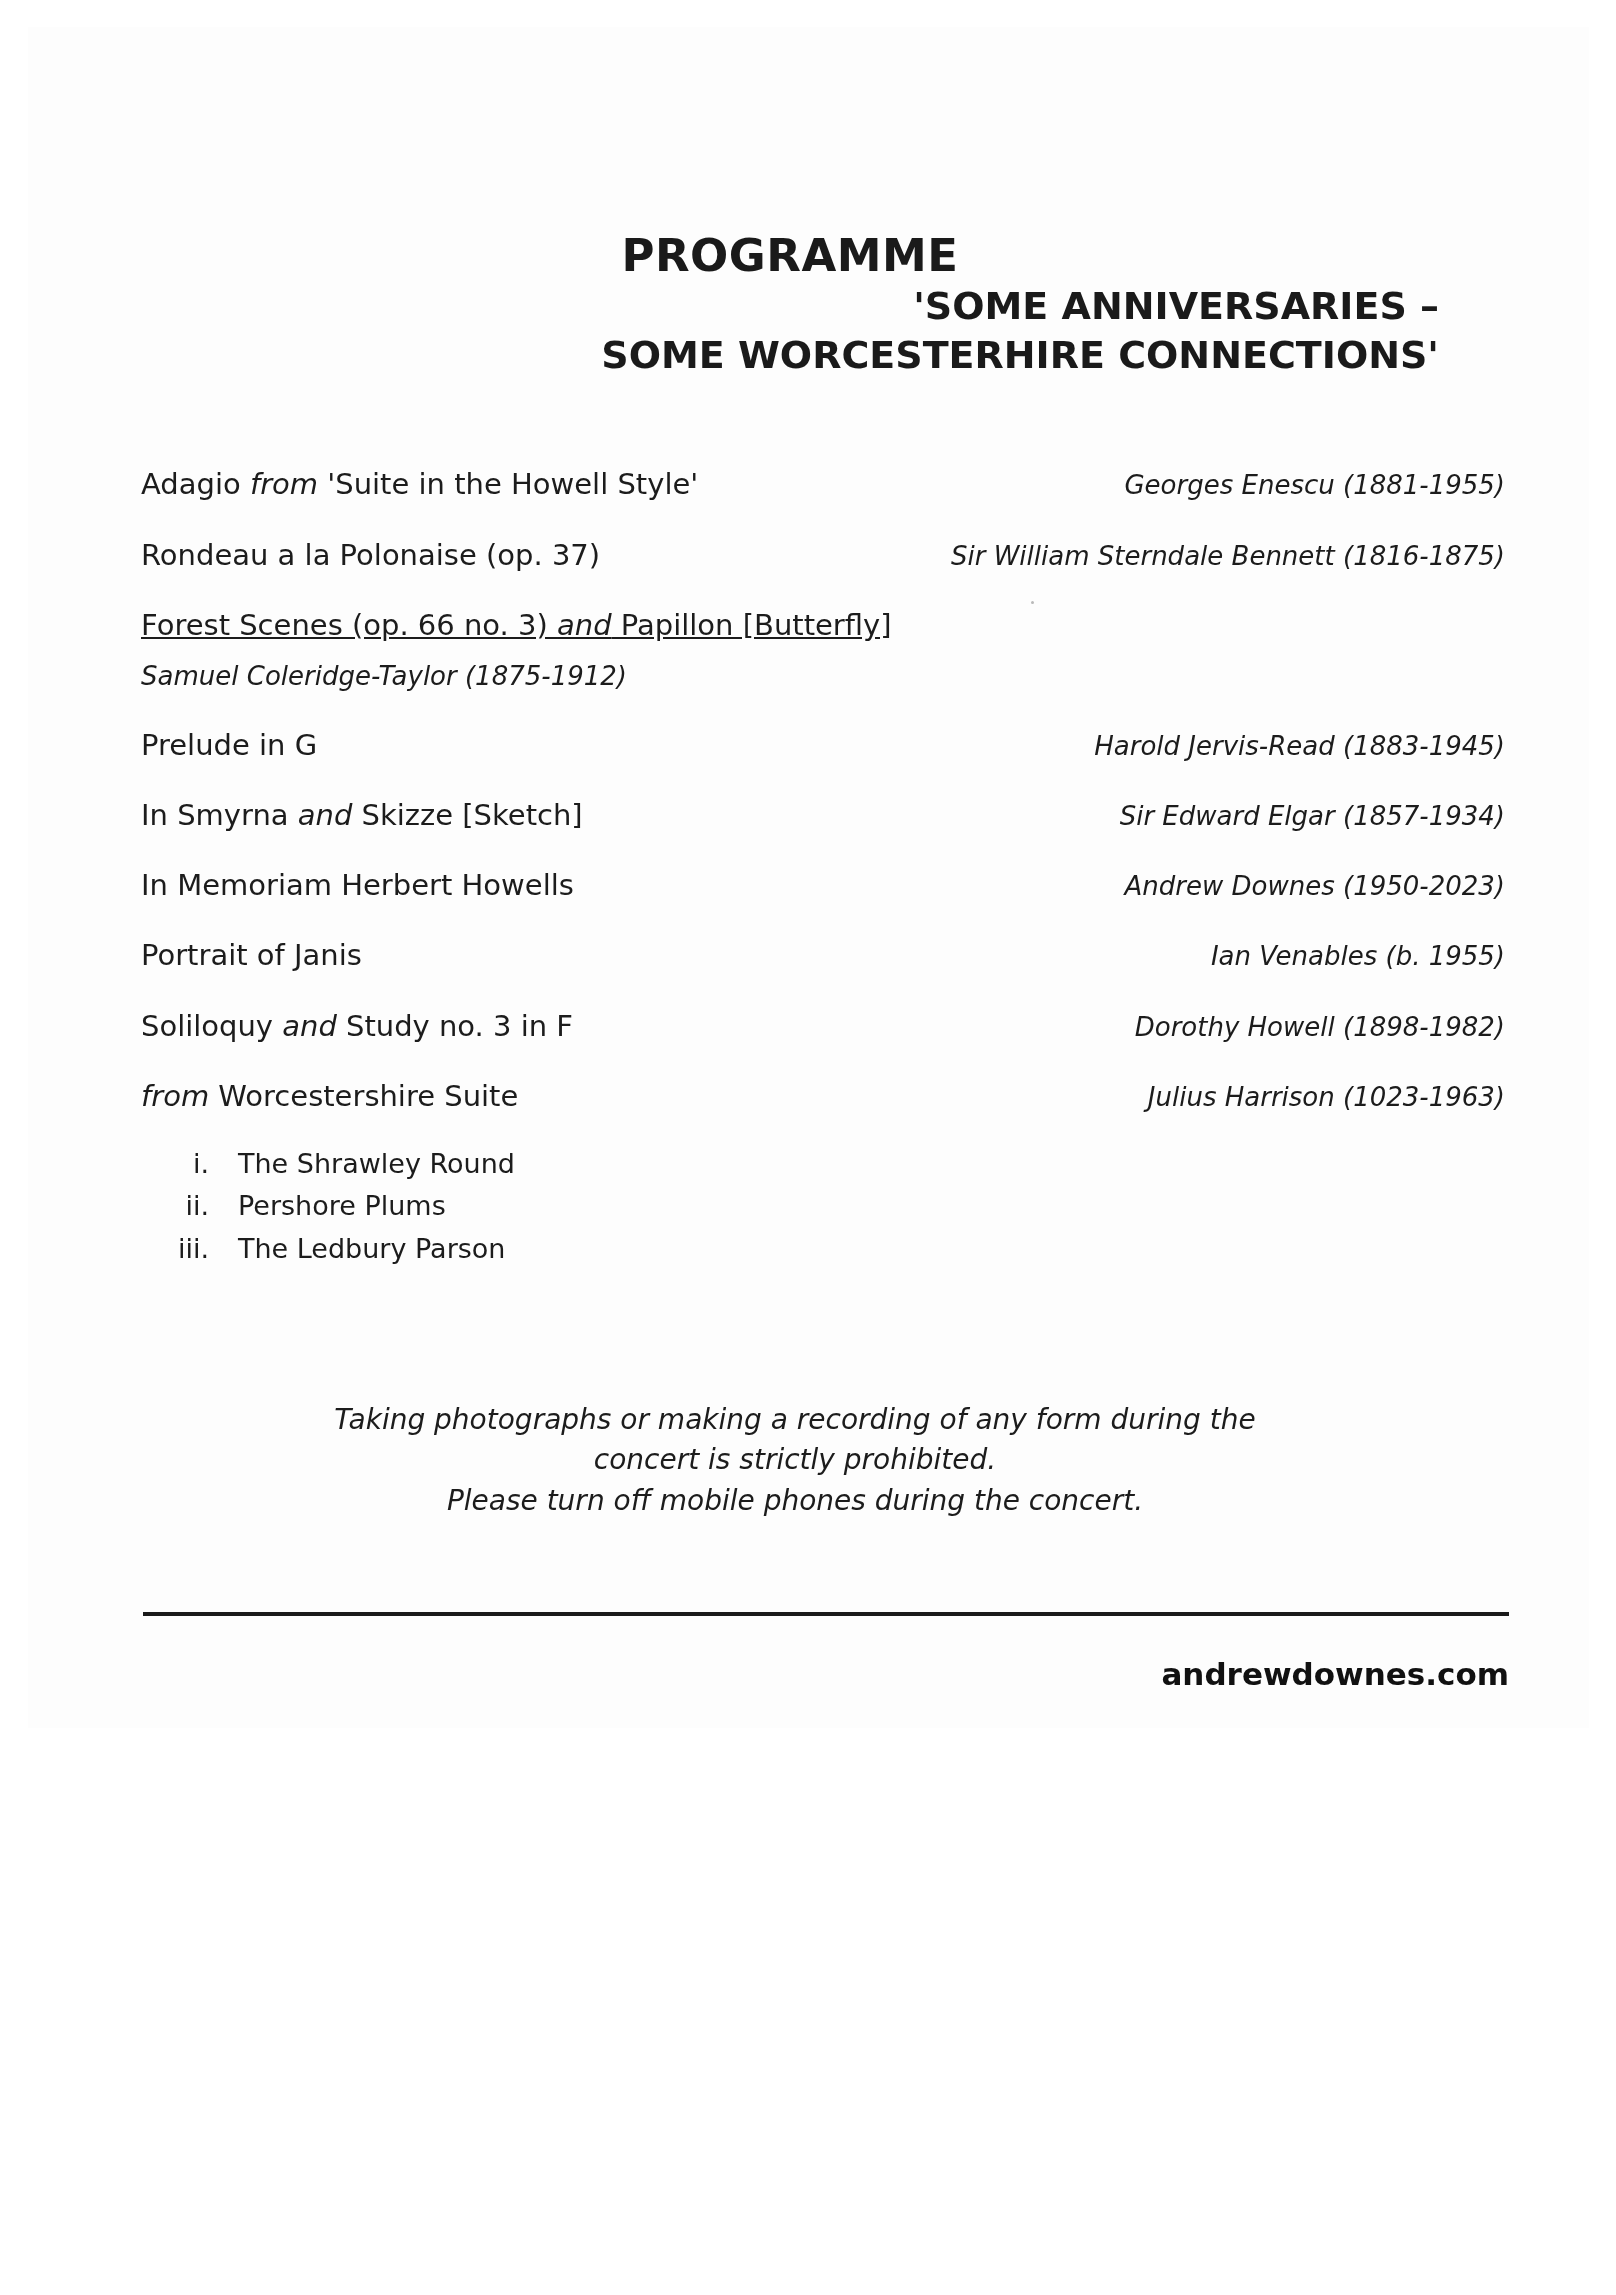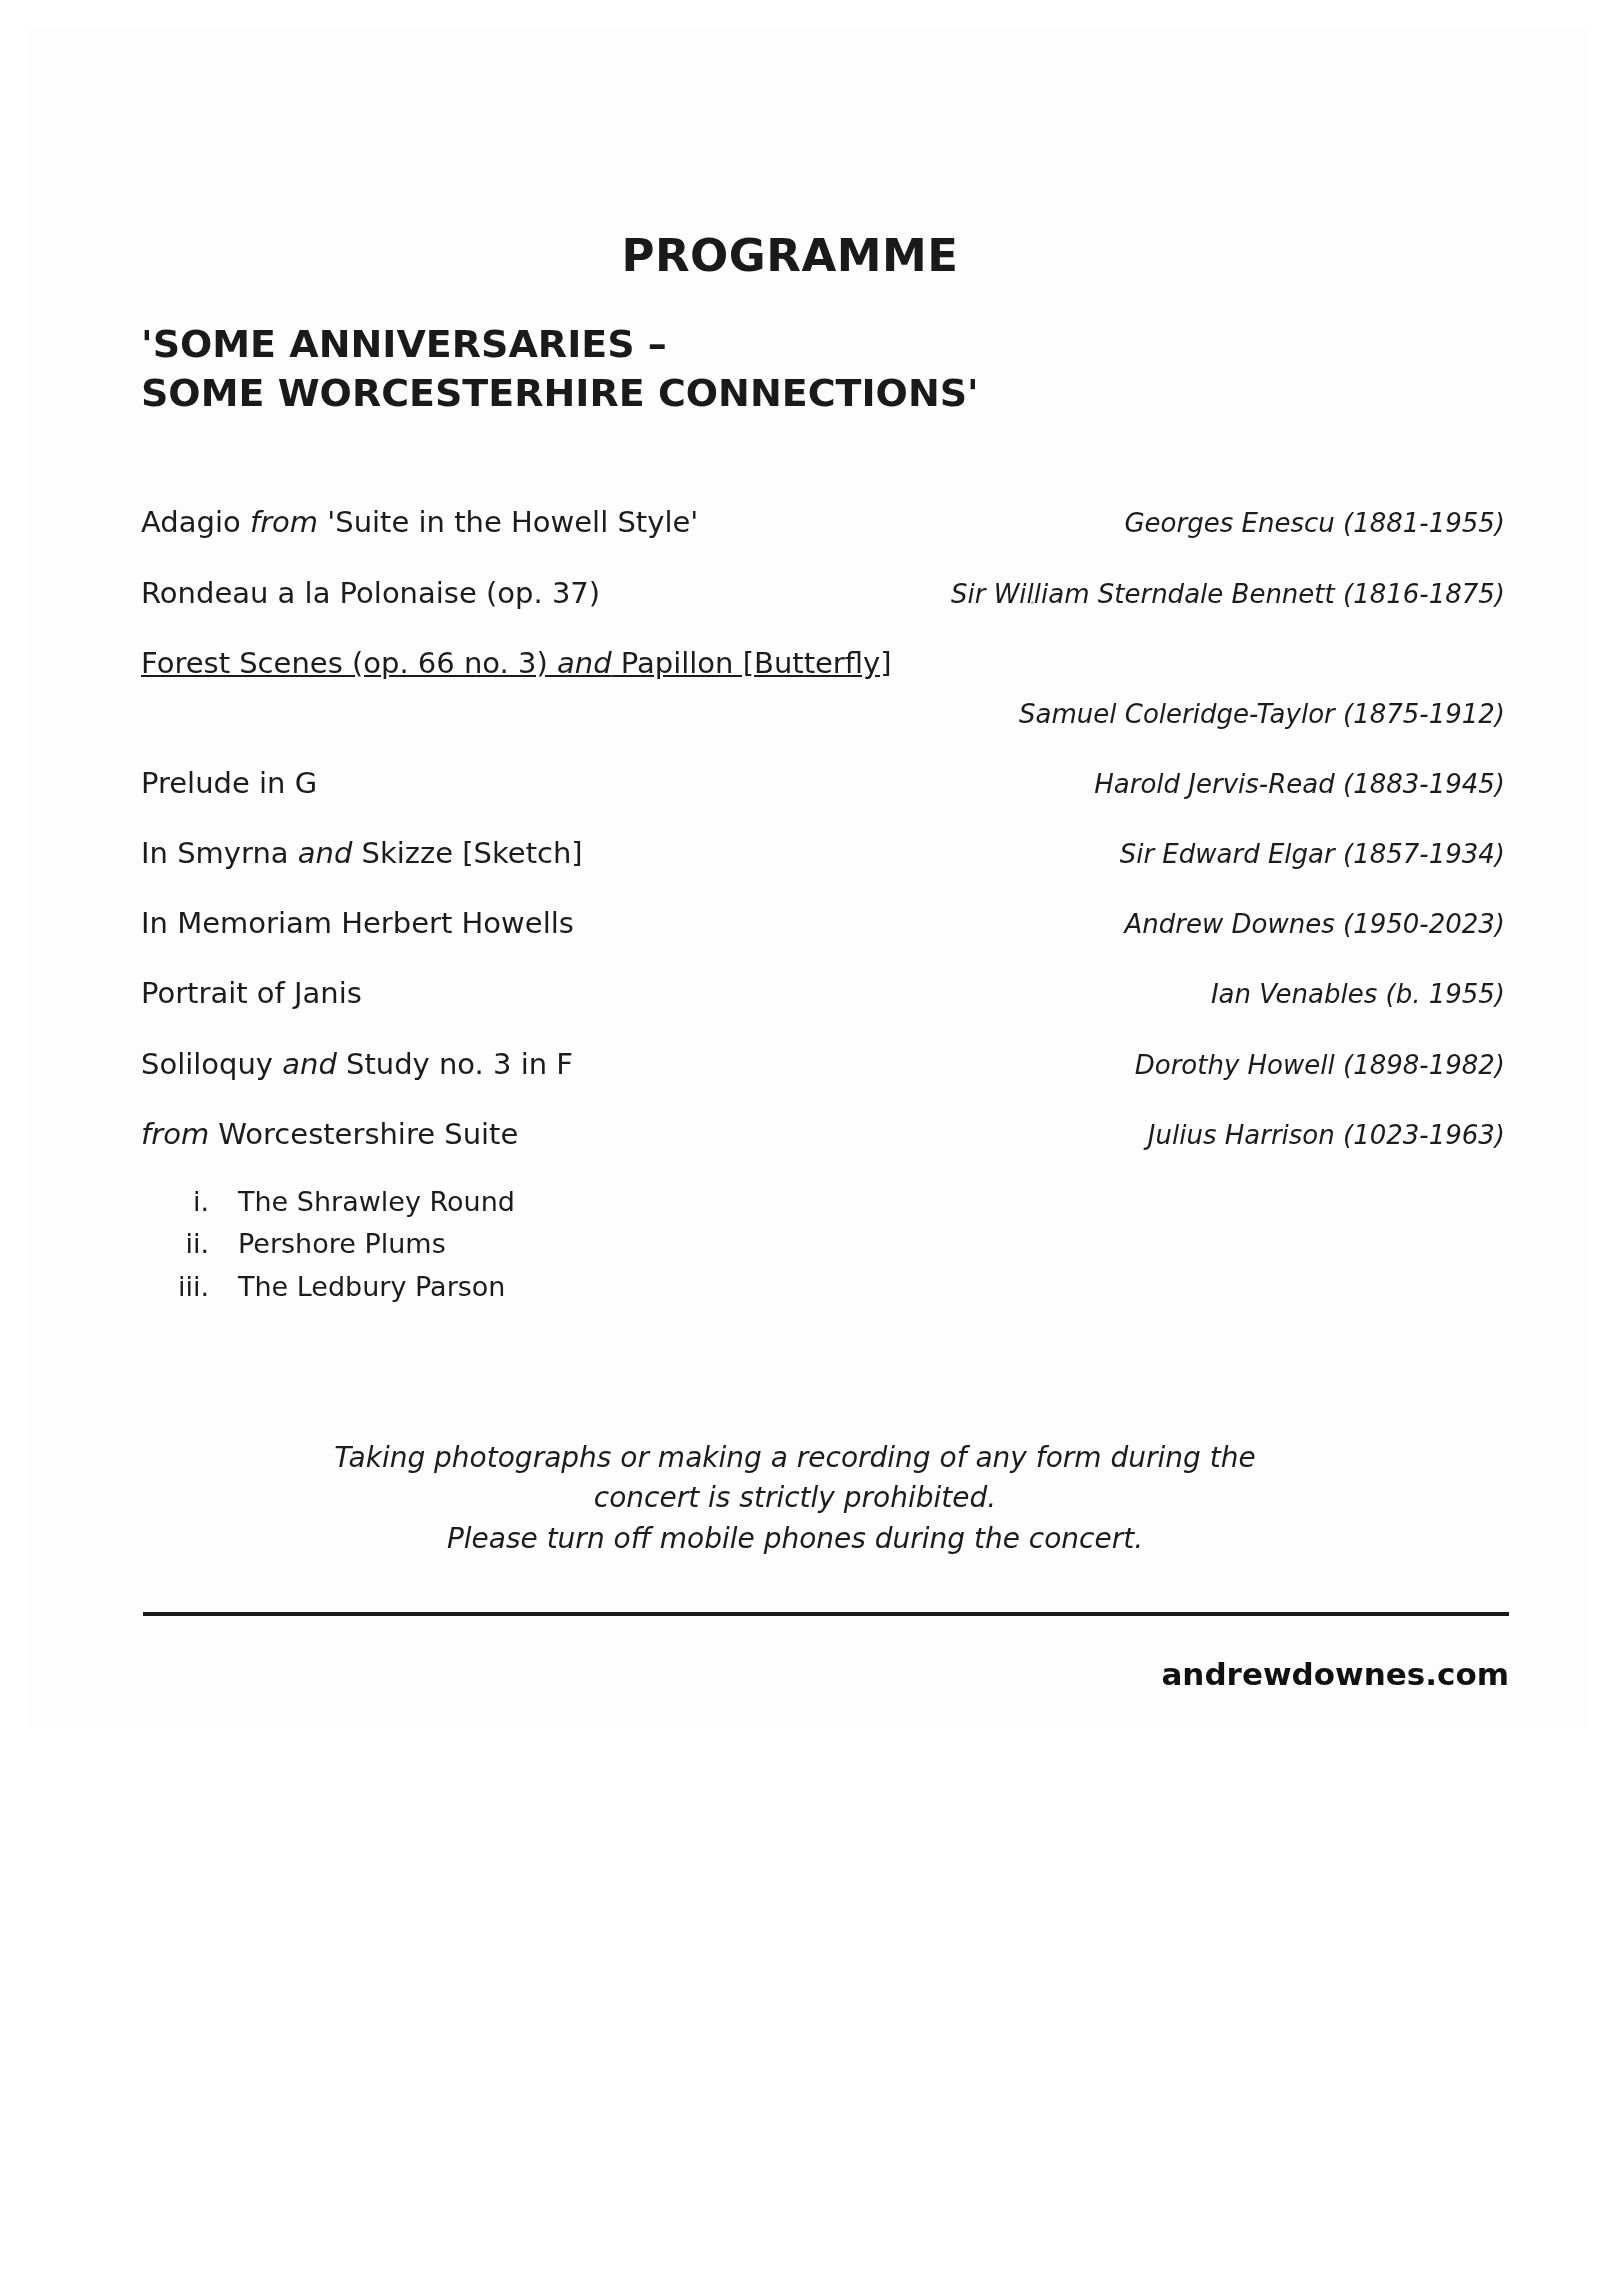--- a/index.html
+++ b/index.html
@@ -55,24 +55,23 @@
     text-align: center;
     margin: 0 0 0 0;
     color: #1a1a1a;
     padding-right: 66px;
   }
 
   .subtitle {
     font-family: "DejaVu Sans", sans-serif;
     font-weight: bold;
     font-size: 38px;
-    text-align: left;
+    text-align: right;
     color: #1a1a1a;
     line-height: 1.28;
-    margin-top: 38px;
     padding-right: 66px;
   }
 
   .items {
     margin-top: 87px;
   }
 
   .item {
     display: flex;
     justify-content: space-between;
@@ -97,21 +96,21 @@
   .italic { font-style: italic; }
 
   .item.stacked {
     display: block;
     margin-bottom: 34px;
   }
   .item.stacked .work { white-space: normal; text-decoration: underline; }
   .item.stacked .composer {
     display: block;
     margin-top: 17px;
-    text-align: right;
+    text-align: left;
   }
 
   .movements {
     margin-top: 18px;
     margin-left: 37px;
   }
   .movement {
     display: flex;
     align-items: baseline;
     margin-bottom: 11.3px;

